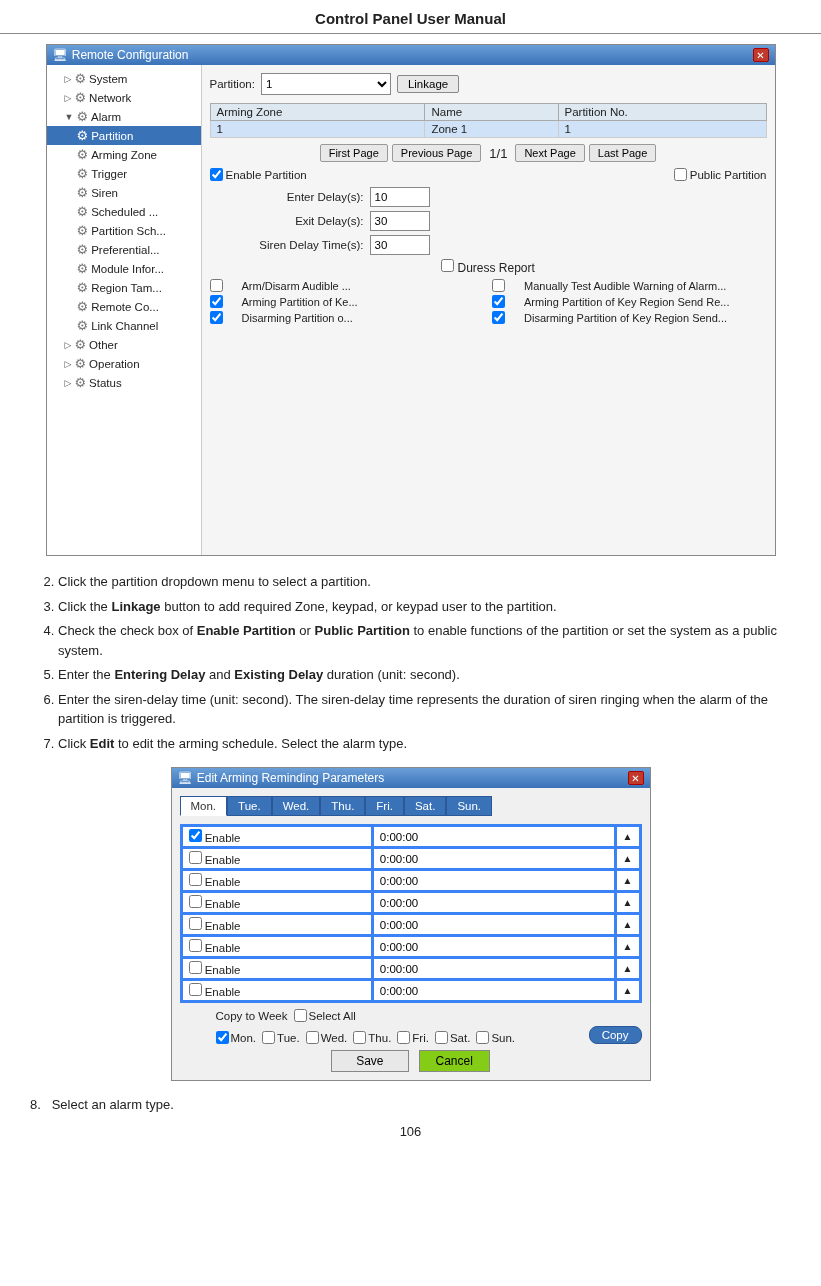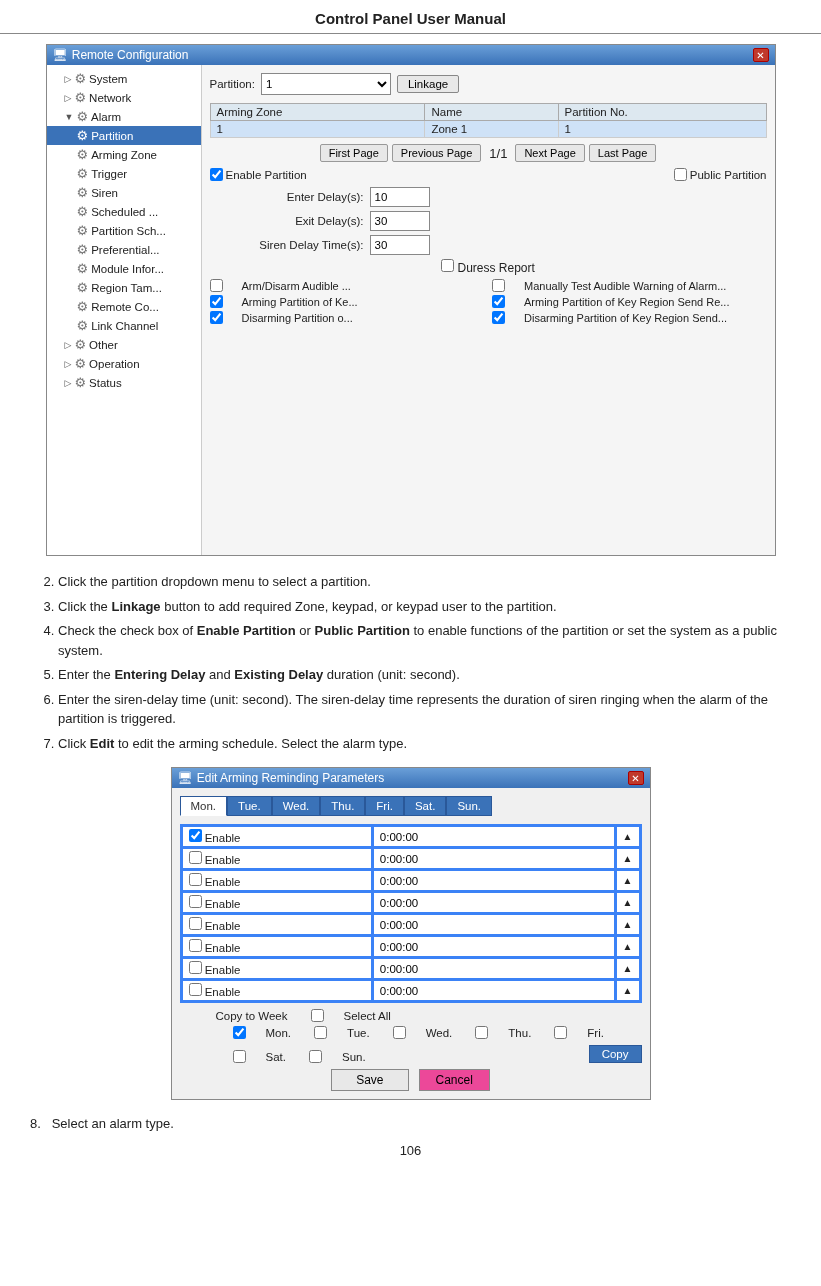--- a/index.html
+++ b/index.html
@@ -296,47 +296,47 @@
     
     .copy-week-row {
       display: flex;
       align-items: flex-end;
       gap: 6px;
       font-size: 11.5px;
       margin-bottom: 4px;
       flex-wrap: wrap;
       padding-left: 36px;
     }
-    .copy-week-row label { display: flex; align-items: center; gap: 20px; margin-left: 17px; }
+    .copy-week-row label { display: flex; align-items: center; gap: 2px; }
 
     .copy-btn {
       background: #3a72b8;
       color: #fff;
       border: 1px solid #2a5899;
       padding: 2px 12px;
       font-size: 11.5px;
       cursor: pointer;
-      border-radius: 0;
+      border-radius: 8px;
       margin-left: auto;
     }
     .bottom-btn-row {
       display: flex;
       justify-content: center;
       gap: 10px;
       margin-top: 6px;
     }
     .save-btn {
       background: #e8e8e8;
       border: 1px solid #888;
       padding: 3px 24px;
       font-size: 12px;
       cursor: pointer;
     }
     .cancel-btn {
-      background: #ec4899;
+      background: #84cc16;
       border: 1px solid #888;
       padding: 3px 16px;
       font-size: 12px;
       cursor: pointer;
     }
 
     .page-number {
       text-align: center;
       font-size: 13px;
       margin-top: 12px;

